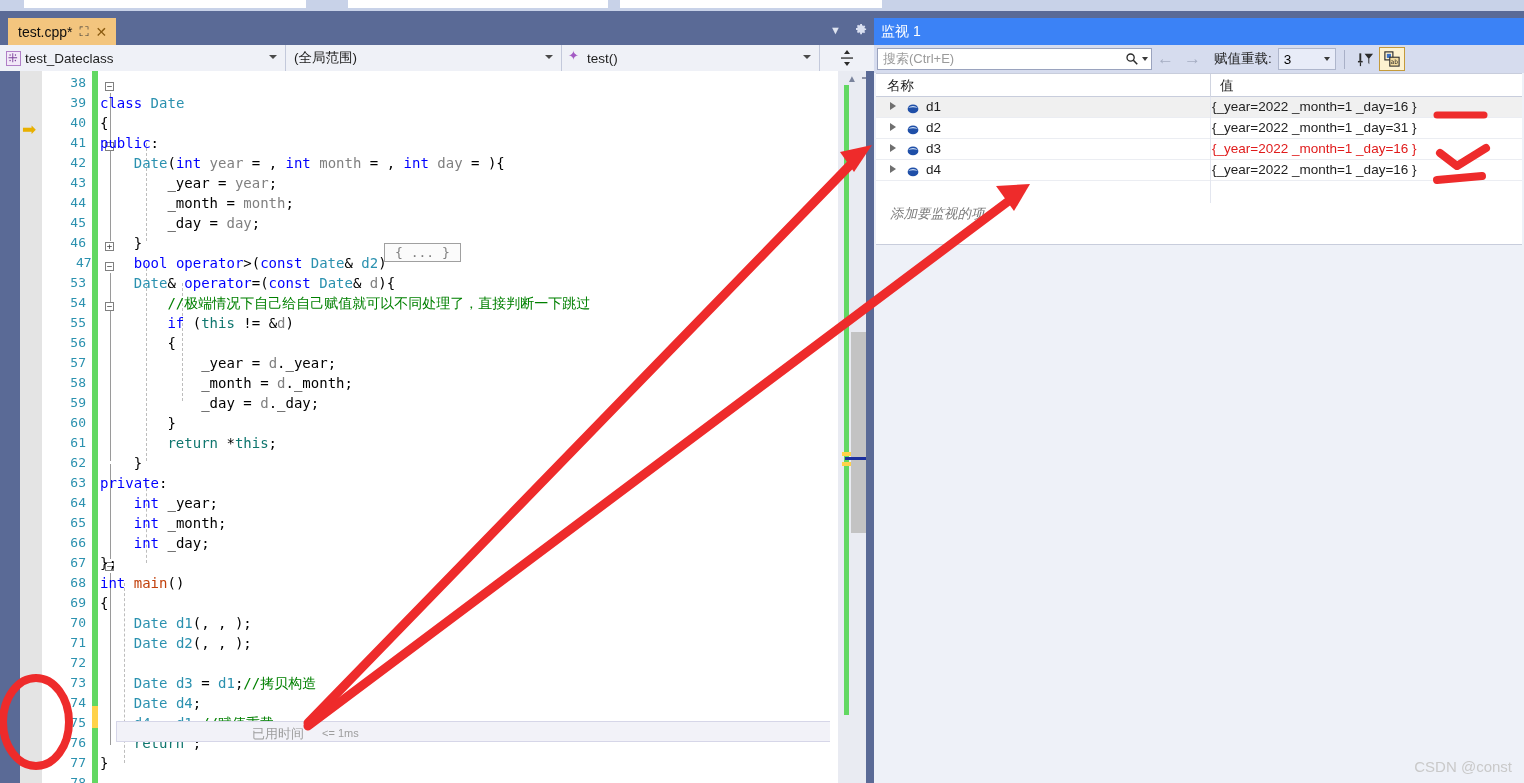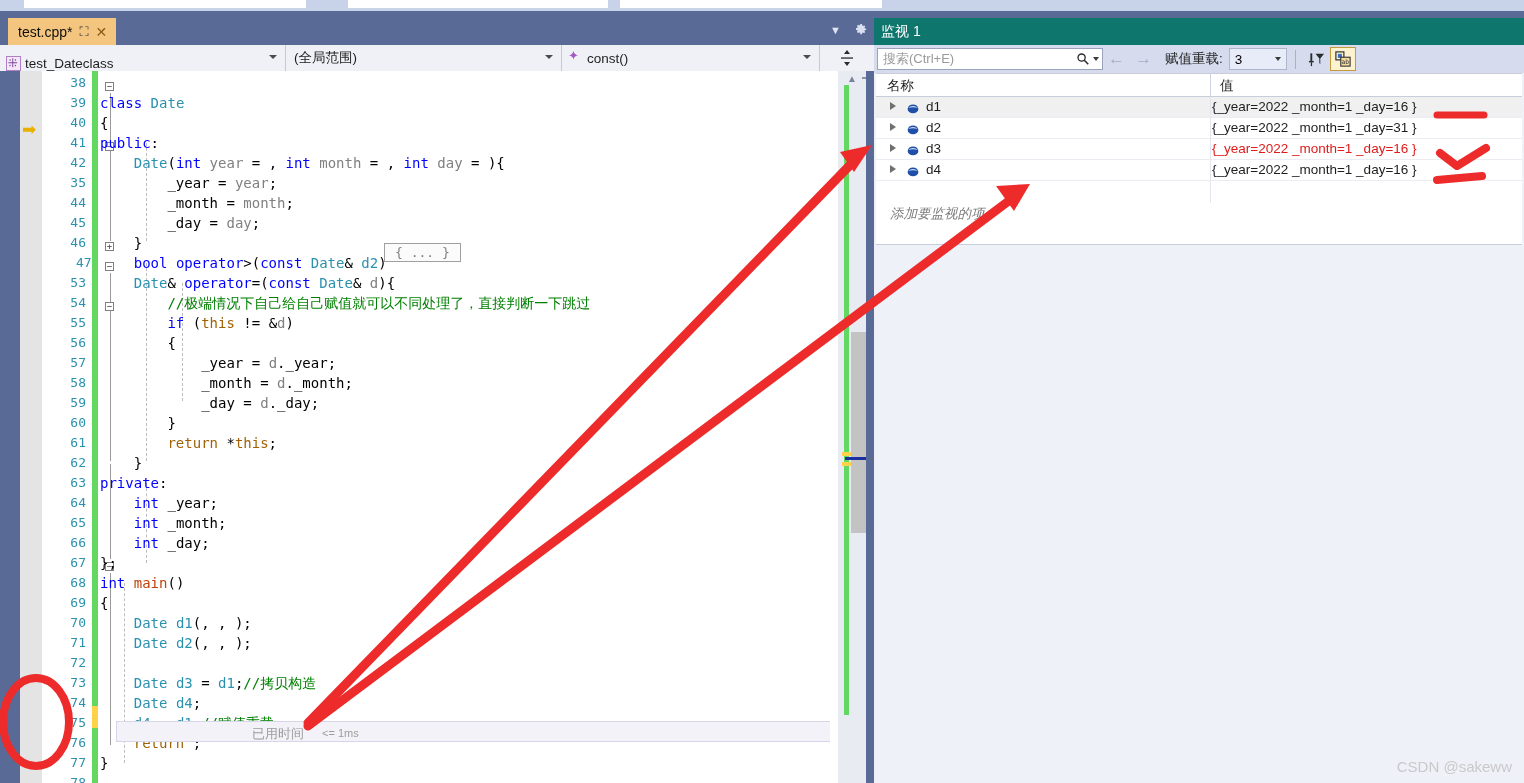--- a/index.html
+++ b/index.html
@@ -36,21 +36,21 @@
 
   
   .navbar { position: absolute; left: 0; top: 27px; width: 874px; height: 26px; background: #eff1f7; display: flex; align-items: stretch; }
   .nav-combo {
     position: relative; height: 26px; background: #eff1f7; border-right: 1px solid #c3c9db;
     display: flex; align-items: center; padding: 0 6px; font-size: 13.5px; color: #1e1e1e; cursor: pointer;
   }
   .nav-combo .caret { position: absolute; right: 8px; top: 10px; width: 0; height: 0;
       border-left: 4px solid transparent; border-right: 4px solid transparent; border-top: 4px solid #4a4a4a; }
   .nav-combo .cbtext { margin-left: 4px; }
-  .nav-c1 { width: 286px; align-items: flex-end; }
+  .nav-c1 { width: 286px; }
   .nav-c2 { width: 276px; }
   .nav-c3 { width: 258px; }
   .nav-split { width: 54px; display:flex; align-items:center; justify-content:center; }
   .vs-ico-class { width: 15px; height: 15px; border: 1px solid #b07fc7; background: #f2e8f8; position: relative; display:inline-block; }
   .vs-ico-class::after { content: "⁜"; position: absolute; left: 1px; top: -3px; font-size: 12px; color: #7a3f99; }
   .vs-ico-method { width: 15px; height: 15px; display:inline-block; position: relative; }
   .vs-ico-method::after { content: "✦"; position: absolute; left: 0; top: -3px; font-size: 13px; color: #a35bc4; }
 
   
   .code-area { position: absolute; left: 0; top: 53px; width: 874px; height: 712px; background: #ffffff; }
@@ -66,21 +66,21 @@
   }
   .cl {
     position: absolute; left: 0; white-space: pre;
     font-family: "DejaVu Sans Mono", monospace; font-size: 14px; line-height: 20px; color: #000;
   }
   .k { color: #0000ff; }       
   .t { color: #2b91af; }       
   .c { color: #008000; }       
   .n { color: #000000; }       
   .g { color: #808080; }       
-  .p { color: #a16207; }       
+  .p { color: #0f766e; }       
   .u { color: #c2410c; }       
 
   
   .fold {
     position: absolute; width: 9px; height: 9px; border: 1px solid #808080; background: #fff;
     font-family: "DejaVu Sans Mono", monospace; font-size: 9px; line-height: 7px; text-align: center; color: #404040; cursor: pointer;
   }
   .vline { position: absolute; width: 1px; background: #9a9a9a; }
   .dashline { position: absolute; width: 0; border-left: 1px dashed #bdbdbd; }
 
@@ -102,25 +102,25 @@
   .scroll-minus { position: absolute; left: 24px; top: 6px; width: 9px; height: 2px; background: #8a90a4; }
   .scroll-green { position: absolute; left: 6px; top: 14px; width: 5px; height: 630px; background: #62d862; }
   .scroll-thumb { position: absolute; left: 13px; top: 261px; width: 18px; height: 201px; background: #c3c3c3; }
   .scroll-mark-blue { position: absolute; left: 7px; top: 386px; width: 22px; height: 3px; background: #1c2f9e; }
   .scroll-mark-y1 { position: absolute; left: 4px; top: 381px; width: 9px; height: 4px; background: #ffd24a; }
   .scroll-mark-y2 { position: absolute; left: 4px; top: 391px; width: 9px; height: 4px; background: #ffd24a; }
   .editor-rightedge { position: absolute; left: 866px; top: 0; width: 8px; height: 712px; background: #5a6a96; }
 
   
   .watch-pane { position: absolute; left: 874px; top: 18px; width: 650px; height: 765px; background: #eef1f8; }
-  .watch-title { position: absolute; left: 0; top: 0; width: 650px; height: 27px; background: #0f766e; color: #fff;
+  .watch-title { position: absolute; left: 0; top: 0; width: 650px; height: 27px; background: #3b82f6; color: #fff;
                  display: flex; align-items: center; padding-left: 7px; font-size: 14px; }
   .watch-toolbar { position: absolute; left: 0; top: 27px; width: 650px; height: 28px; background: #d6dcee;
                    display: flex; align-items: center; padding-left: 3px; gap: 0; }
-  .search-box { width: 226px; height: 22px; background: #fff; border: 1px solid #9aa3be; display: flex; align-items: center; padding: 0 3px 0 5px; }
+  .search-box { width: 275px; height: 22px; background: #fff; border: 1px solid #9aa3be; display: flex; align-items: center; padding: 0 3px 0 5px; }
   .search-box .sp { flex: 1; color: #9a9a9a; font-size: 13px; }
   .mag { width: 14px; height: 14px; display:inline-block; }
   .mini-caret { width: 0; height: 0; border-left: 3.5px solid transparent; border-right: 3.5px solid transparent; border-top: 4px solid #3a3a3a; margin-left: 3px; }
   .nav-arrow { color: #a5adc2; font-size: 17px; padding: 0 5px; cursor: pointer; }
   .depth-label { font-size: 13.5px; color: #1e1e1e; margin-left: 8px; }
   .depth-combo { width: 58px; height: 22px; background: #e8ecf8; border: 1px solid #aeb6cc; margin-left: 6px;
                  display: flex; align-items: center; justify-content: space-between; padding: 0 5px; font-size: 13.5px; cursor: pointer; }
   .tb-sep { width: 1px; height: 19px; background: #a9b0c7; margin: 0 8px; }
   .tb-btn { width: 26px; height: 24px; display: flex; align-items: center; justify-content: center; cursor: pointer; }
   .tb-btn.active { background: #fdf2d0; border: 1px solid #c49a3a; }
@@ -185,21 +185,21 @@
         <span class="vs-ico-class"></span>
         <span class="cbtext">test_Dateclass</span>
         <span class="caret"></span>
       </div>
       <div class="nav-combo nav-c2">
         <span class="cbtext" style="margin-left:2px;">(全局范围)</span>
         <span class="caret"></span>
       </div>
       <div class="nav-combo nav-c3">
         <span class="vs-ico-method"></span>
-        <span class="cbtext">const()</span>
+        <span class="cbtext">test()</span>
         <span class="caret"></span>
       </div>
       <div class="nav-split">
         <svg width="16" height="18" viewBox="0 0 16 18">
           <path d="M8 1 L5 5 H11 Z" fill="#2b2b2b"></path>
             <path d="M8 17 L5 13 H11 Z" fill="#2b2b2b"></path>
           <rect x="2" y="8.4" width="12" height="1.3" fill="#2b2b2b"></rect>
         </svg>
       </div>
     </div>
@@ -209,21 +209,21 @@
       <div class="gutter-margin">
         <div class="exec-arrow" style="left:2px; top:50px;">➡</div>
       </div>
 
       <div class="linenums" id="linenums">
           <div class="ln" style="top: 2px;">38</div>
           <div class="ln" style="top: 22px;">39</div>
           <div class="ln" style="top: 42px;">40</div>
           <div class="ln" style="top: 62px;">41</div>
           <div class="ln" style="top: 82px;">42</div>
-          <div class="ln" style="top: 102px;">35</div>
+          <div class="ln" style="top: 102px;">43</div>
           <div class="ln" style="top: 122px;">44</div>
           <div class="ln" style="top: 142px;">45</div>
           <div class="ln" style="top: 162px;">46</div>
           <div class="ln" style="top: 182px; padding-left: 34px;">47</div>
           <div class="ln" style="top: 202px;">53</div>
           <div class="ln" style="top: 222px;">54</div>
           <div class="ln" style="top: 242px;">55</div>
           <div class="ln" style="top: 262px;">56</div>
           <div class="ln" style="top: 282px;">57</div>
           <div class="ln" style="top: 302px;">58</div>
@@ -443,14 +443,14 @@
 
     <g>
       <line x1="1437" y1="180" x2="1482" y2="176" stroke="#ee2b2b" stroke-width="8" stroke-linecap="round"></line>
     </g>
 
     <g>
       <ellipse cx="36" cy="722" rx="33" ry="44" fill="none" stroke="#ee2b2b" stroke-width="8"></ellipse>
     </g>
   </svg>
 
-  <div class="watermark">CSDN @sakeww</div>
+  <div class="watermark">CSDN @const</div>
 </div>
 
 </body></html>

